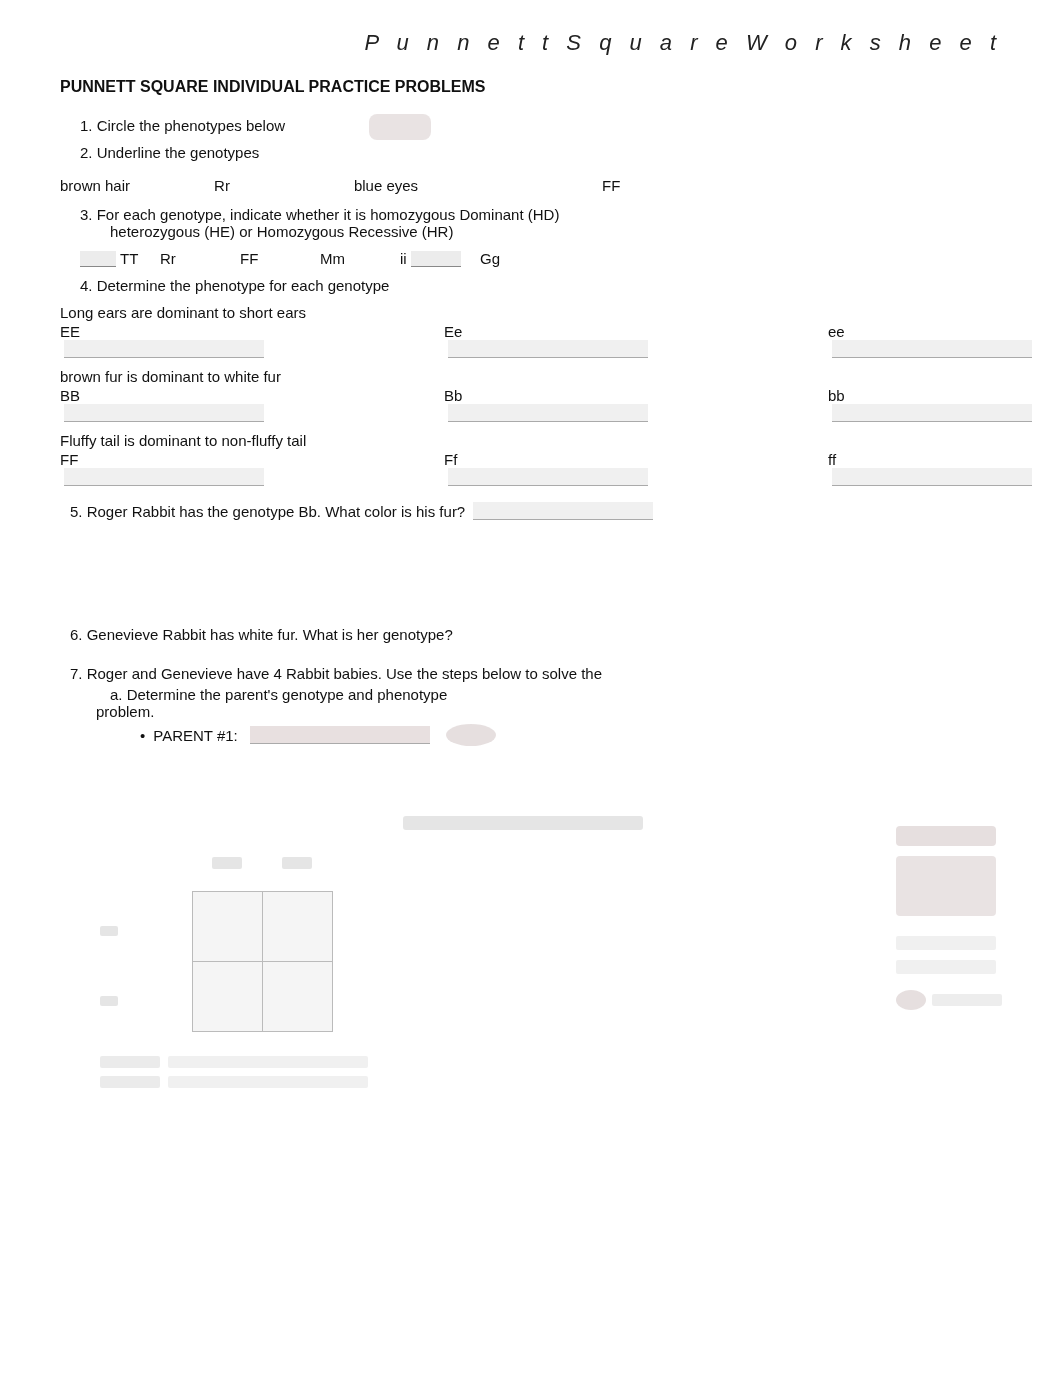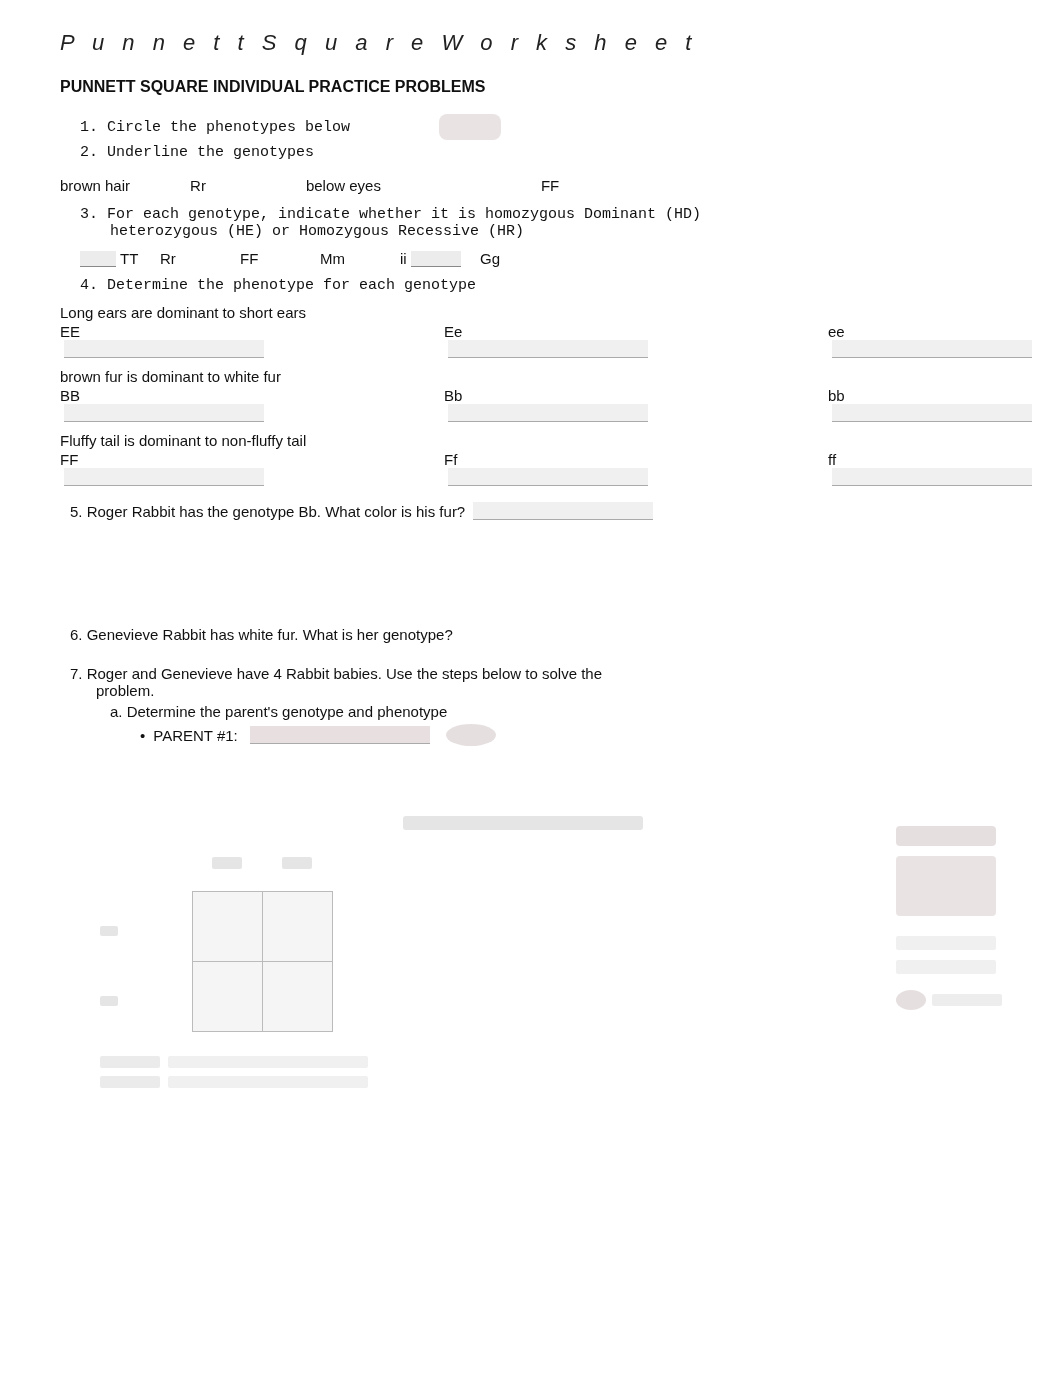--- a/index.html
+++ b/index.html
@@ -6,44 +6,43 @@
     body {
       font-family: Arial, sans-serif;
       font-size: 15px;
       background: #fff;
       color: #111;
       width: 1062px;
       min-height: 1377px;
       padding: 30px 60px 40px 60px;
     }
     .page-title {
-      text-align: left;
+      text-align: right;
       font-style: italic;
       font-size: 22px;
       letter-spacing: 6px;
       margin-bottom: 22px;
       color: #222;
     }
     .section-title {
       font-weight: bold;
       font-size: 16px;
       margin-bottom: 18px;
     }
     .problem-block {
       margin-bottom: 10px;
     }
     .problem-item {
       margin-left: 20px;
       margin-bottom: 4px;
-      font-family: Liberation Mono, monospace;
     }
     .inline-row {
       display: flex;
       align-items: baseline;
-      gap: 60px;
+      gap: 84px;
       margin: 10px 0 10px 0;
     }
     .answer-blank-lg {
       display: inline-block;
       border-bottom: 1.5px solid #aaa;
       min-width: 200px;
       height: 18px;
       vertical-align: bottom;
       background: #f0f0f0;
       margin-left: 4px;
@@ -154,21 +153,21 @@
       <span class="blurred-img" style="width:62px;height:26px;margin-left:80px;display:inline-block;vertical-align:middle;"></span>
     </div>
     <div class="problem-item">
       <span>2.  Underline the genotypes</span>
     </div>
   </div>
 
   <div class="inline-row" style="margin-left:0; margin-top:16px;">
     <span>brown hair</span>
     <span>Rr</span>
-    <span style="margin-left:40px;">below eyes</span>
+    <span style="margin-left:40px;">blue eyes</span>
     <span style="margin-left:100px;">FF</span>
   </div>
 
   <div class="problem-block" style="margin-top:12px;">
     <div class="problem-item">
       <span>3.  For each genotype, indicate whether it is homozygous Dominant (HD)</span><br>
       <span style="margin-left:30px;">heterozygous (HE) or Homozygous Recessive (HR)</span>
     </div>
     <div class="q3-row">
       <div class="q3-item">
@@ -260,22 +259,22 @@
   </div>
 
   <div style="height: 90px;"></div>
 
   <div class="problem-block" style="margin-left:10px; margin-top:6px;">
     <span>6.  Genevieve Rabbit has white fur. What is her genotype?</span>
   </div>
 
   <div class="problem-block" style="margin-left:10px; margin-top:22px;">
     <div>7.  Roger and Genevieve have 4 Rabbit babies. Use the steps below to solve the</div>
+    <div style="margin-left:40px; margin-top:4px;">a.  Determine the parent's genotype and phenotype</div>
     <div style="margin-left:26px;">problem.</div>
-    <div style="margin-left:40px; margin-top:4px;">a.  Determine the parent's genotype and phenotype</div>
     <div style="margin-left:70px; margin-top:4px; display:flex; align-items:center; gap:8px;">
       <span>•</span>
       <span>PARENT #1:</span>
       <span class="parent-blank"></span>
       <span class="parent-circle"></span>
     </div>
   </div>
 
   <div style="height: 60px;"></div>
 

